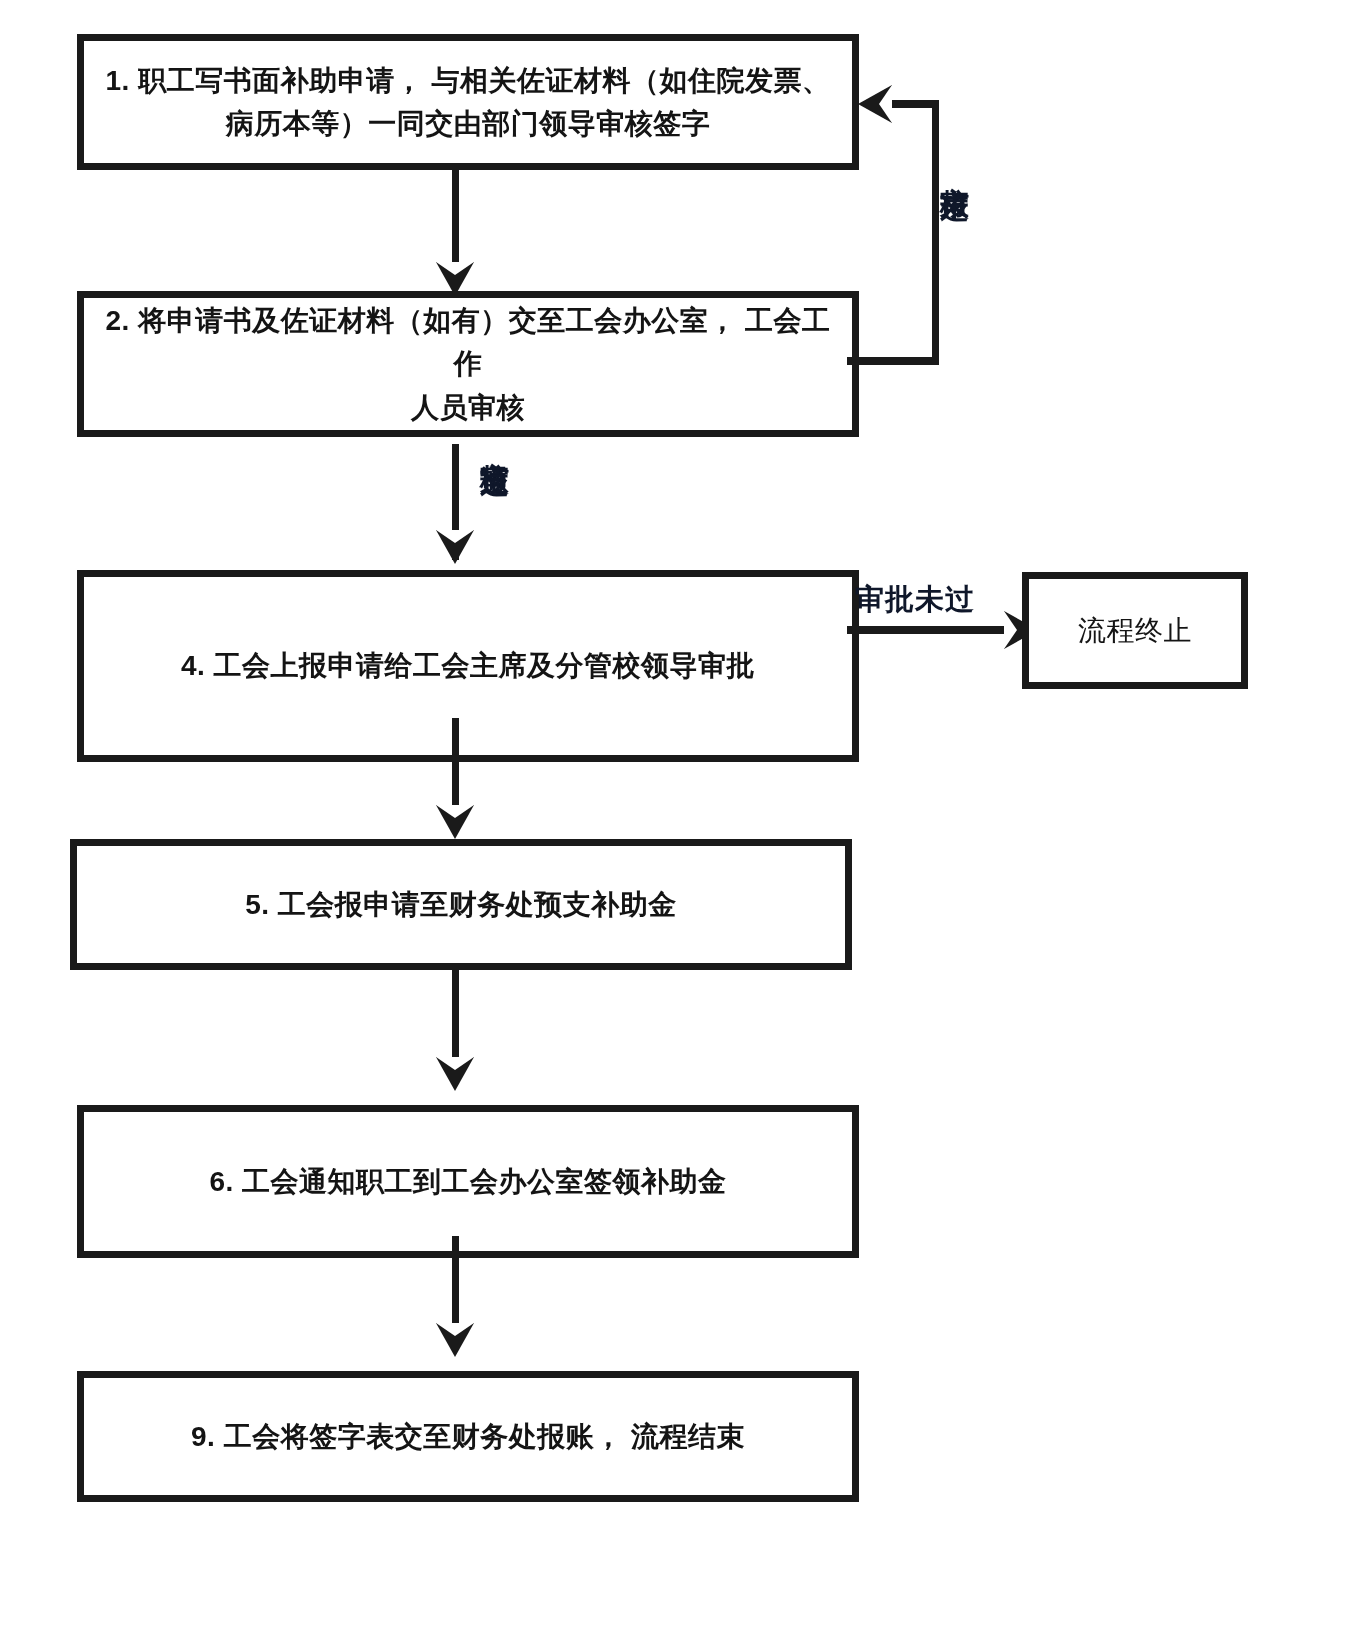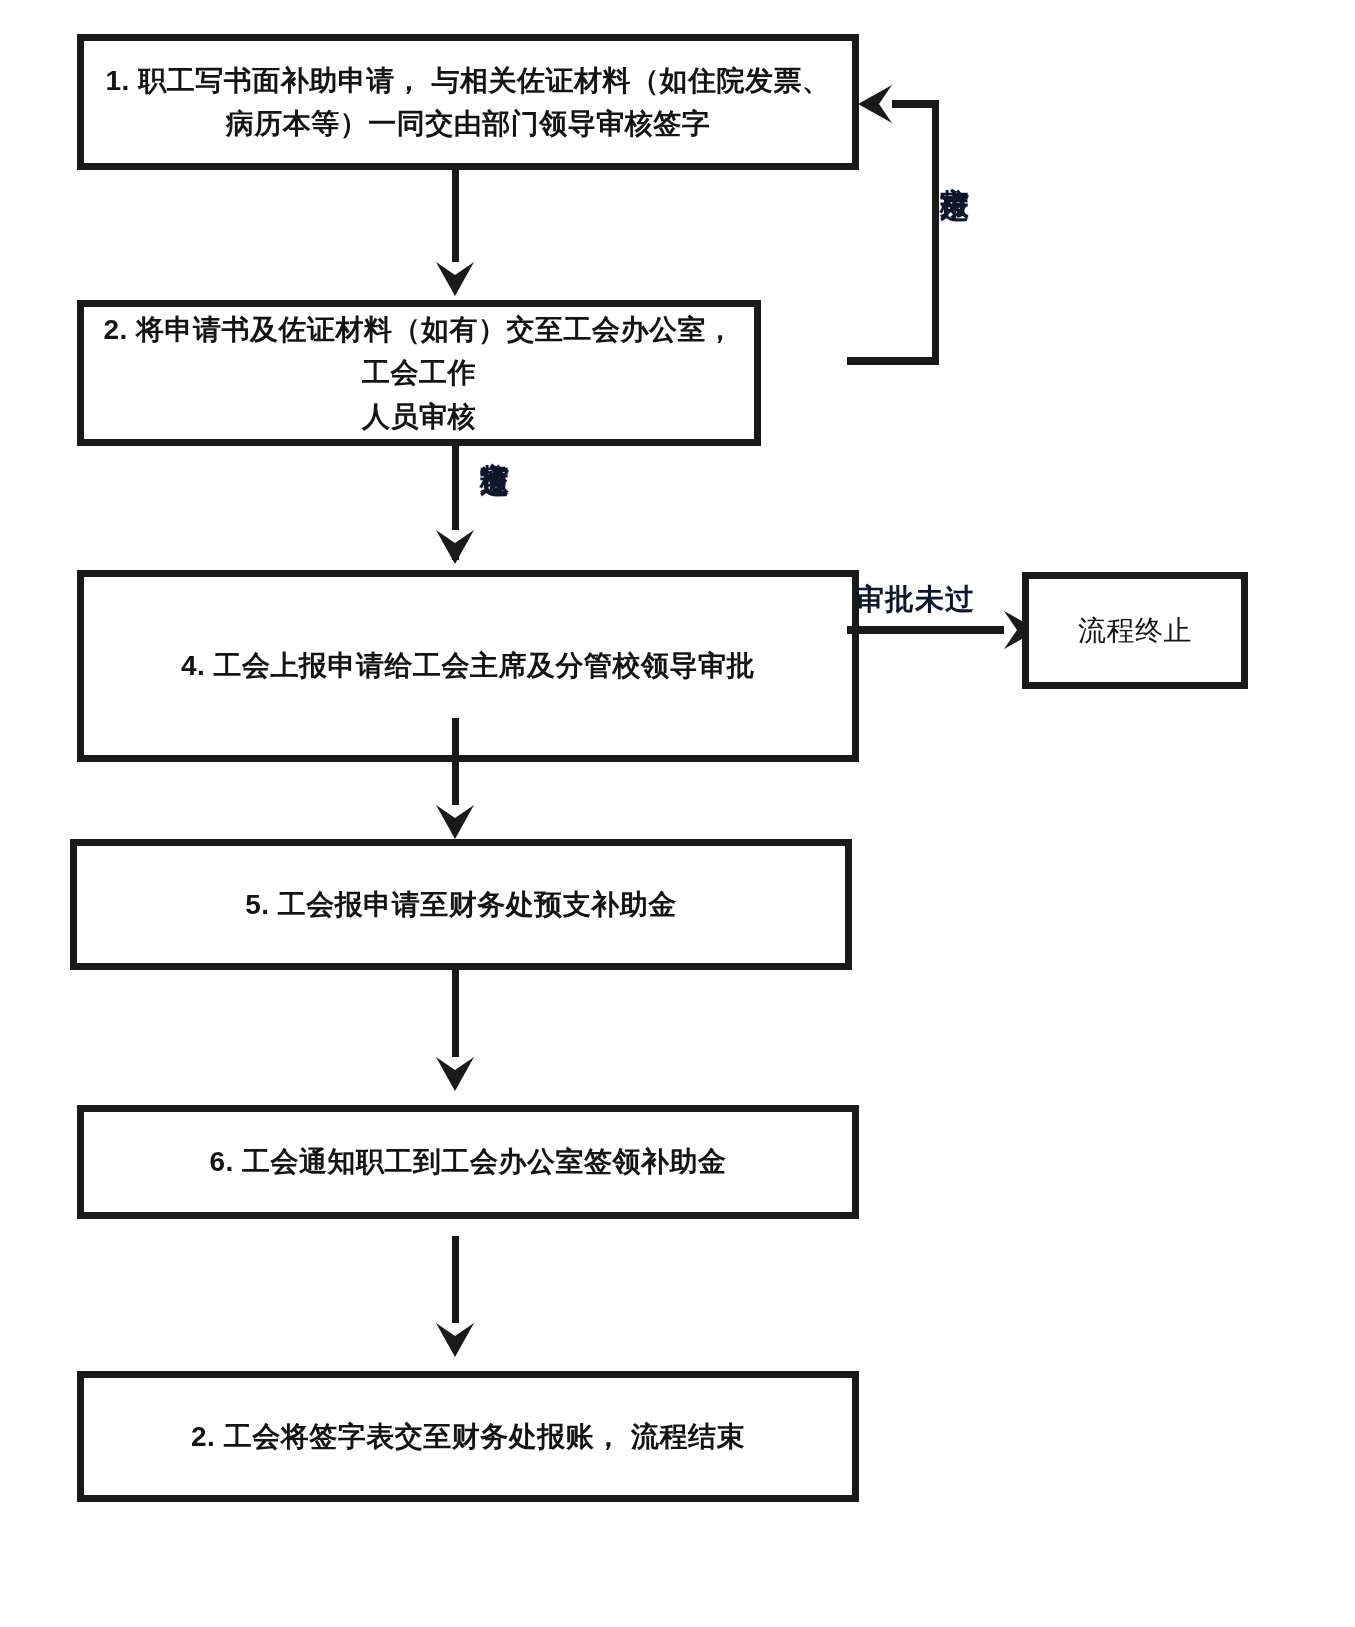--- a/index.html
+++ b/index.html
@@ -124,21 +124,21 @@
 
   <div class="node" style="left:65px; top:34px; width:782px; height:136px;">
     <span class="node-text">1. 职工写书面补助申请，  与相关佐证材料（如住院发票、
 病历本等）一同交由部门领导审核签字</span>
   </div>
 
   <div class="vline" style="left:452px; top:170px; height:110px;"></div>
   <div class="arrow-down" style="left:436px; top:262px;"></div>
   <div class="arrow-notch-down" style="left:436px; top:262px;"></div>
 
-  <div class="node" style="left:65px; top:300px; width:684px; height:146px;">
+  <div class="node" style="left:65px; top:291px; width:782px; height:146px;">
     <span class="node-text">2. 将申请书及佐证材料（如有）交至工会办公室，  工会工作
 人员审核</span>
   </div>
 
   <div class="hline" style="left:847px; top:357px; width:92px;"></div>
   <div class="vline" style="left:932px; top:100px; height:265px;"></div>
   <div class="hline" style="left:888px; top:100px; width:51px;"></div>
   <div class="arrow-left" style="left:858px; top:85px;"></div>
   <div class="arrow-notch-left" style="left:879px; top:85px;"></div>
   <div class="edge-label vertical" style="left:940px; top:163px;">审核未过</div>
@@ -166,25 +166,25 @@
   <div class="arrow-notch-down" style="left:436px; top:805px;"></div>
 
   <div class="node" style="left:58px; top:839px; width:782px; height:131px;text-align:center;">
     <span class="node-text">5. 工会报申请至财务处预支补助金</span>
   </div>
 
   <div class="vline" style="left:452px; top:970px; height:108px;"></div>
   <div class="arrow-down" style="left:436px; top:1057px;"></div>
   <div class="arrow-notch-down" style="left:436px; top:1057px;"></div>
 
-  <div class="node" style="left:65px; top:1105px; width:782px; height:114px;">
+  <div class="node" style="left:65px; top:1105px; width:782px; height:153px;">
     <span class="node-text">6. 工会通知职工到工会办公室签领补助金</span>
   </div>
 
   <div class="vline" style="left:452px; top:1236px; height:108px;"></div>
   <div class="arrow-down" style="left:436px; top:1323px;"></div>
   <div class="arrow-notch-down" style="left:436px; top:1323px;"></div>
 
   <div class="node" style="left:65px; top:1371px; width:782px; height:131px;">
-    <span class="node-text">2. 工会将签字表交至财务处报账，  流程结束</span>
+    <span class="node-text">9. 工会将签字表交至财务处报账，  流程结束</span>
   </div>
 
 </div>
 
 </body></html>

